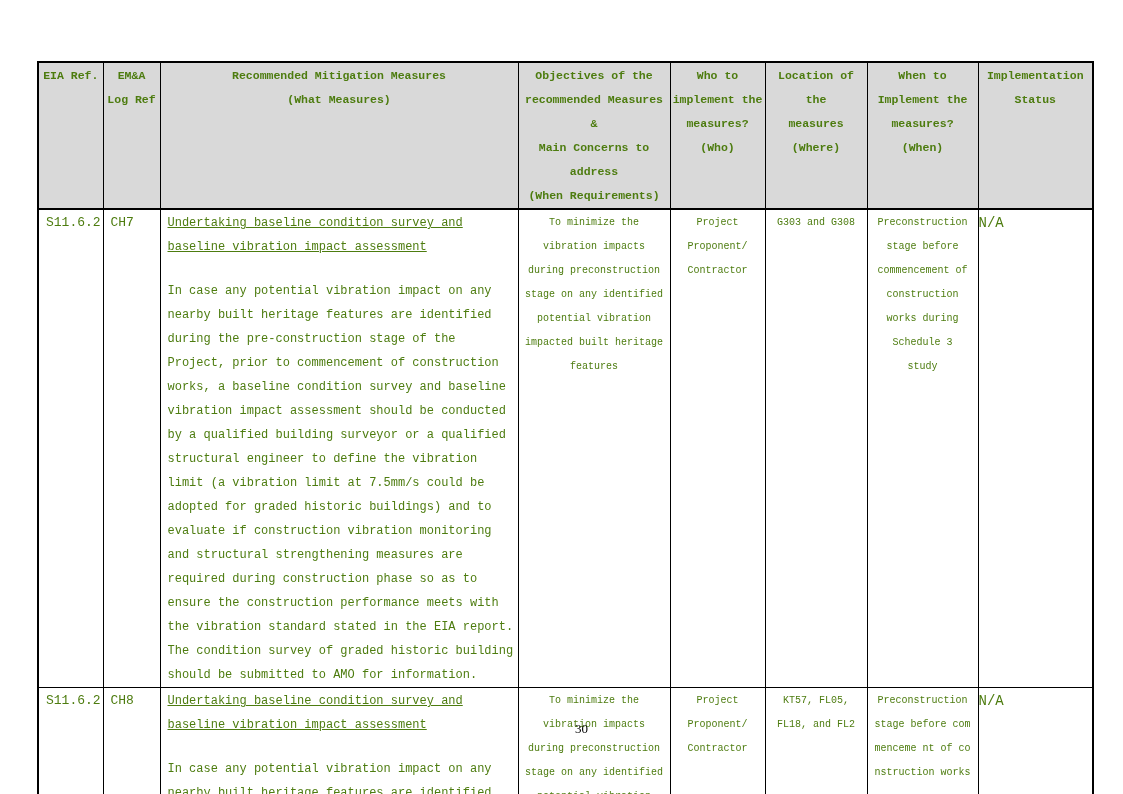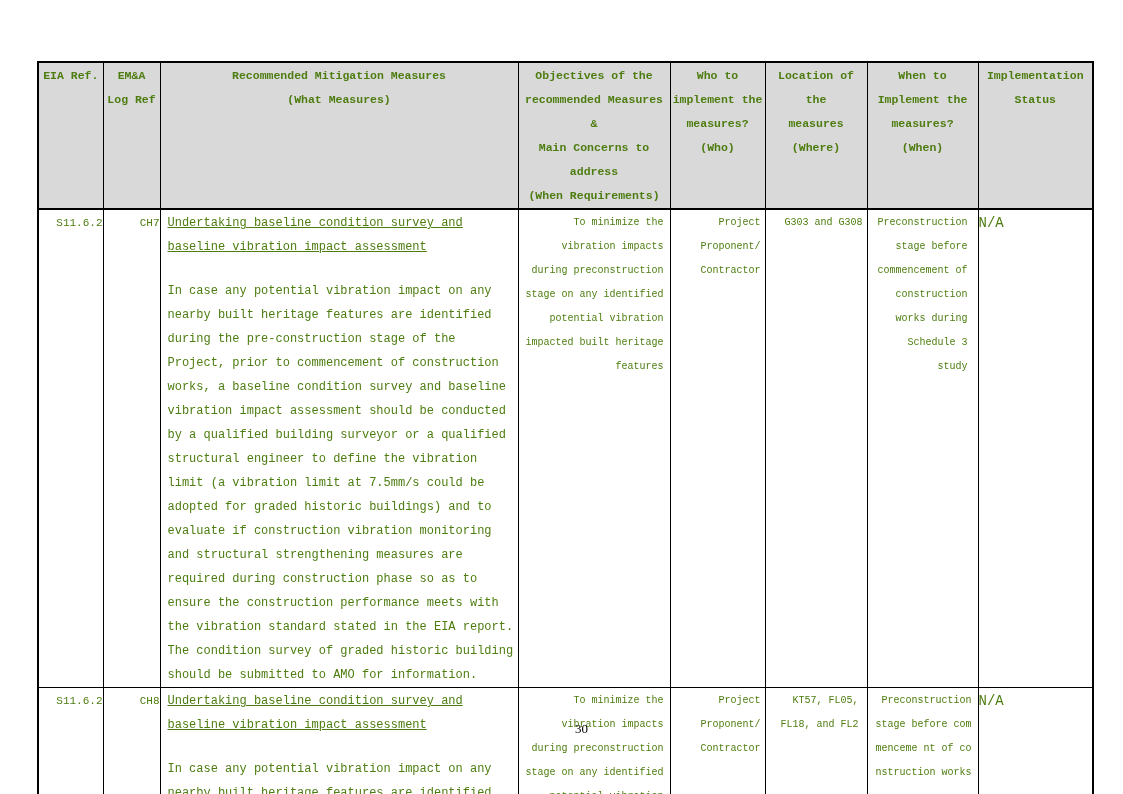--- a/index.html
+++ b/index.html
@@ -9,22 +9,22 @@
   .page-header .title { position: absolute; left: 0; top: 0; }
   .page-header .date { position: absolute; left: 848px; top: 5px; }
   table.schedule { position: absolute; left: 37px; top: 61px; border-collapse: collapse;
     font-family: Liberation Mono, monospace; color: #4d7c0f; table-layout: fixed; }
   table.schedule th, table.schedule td { border: 1px solid #000; vertical-align: top; padding: 0; }
   table.schedule { border: 2px solid #000; }
   table.schedule thead th { background: #d9d9d9; font-weight: bold; font-size: 11.5px; line-height: 24px;
     text-align: center; padding-top: 1px; height: 94px; border-bottom: 2px solid #000; }
   table.schedule thead th .ln { display: block; }
   td { font-size: 11.5px; line-height: 24px; }
-  td.small { font-size: 10px; line-height: 24px; text-align: right; }
-  td.ref { padding-left: 7px !important; padding-top: 1px !important; font-size: 11px; text-align: right; }
+  td.small { font-size: 10px; line-height: 24px; text-align: center; }
+  td.ref { padding-left: 7px !important; padding-top: 1px !important; font-size: 13px; }
   td.measure { padding-left: 7px !important; padding-right: 4px !important; font-size: 12px; padding-top: 1px !important; }
   td.measure .heading { text-decoration: underline; display: block; }
   td.measure .body { display: block; margin-top: 20px; }
   td.status { text-align: left; font-size: 14px; padding-top: 1px !important; }
   tr.row1 td { height: 334px; }
   tr.row2 td { height: 216px; }
   td.small { padding-top: 1px !important; }
   .pageno { position: absolute; left: 0; width: 1123px; top: 721px; text-align: center;
     font-family: "Liberation Serif", serif; font-size: 13px; color: #000; margin-left: 20px; }
 </style>

